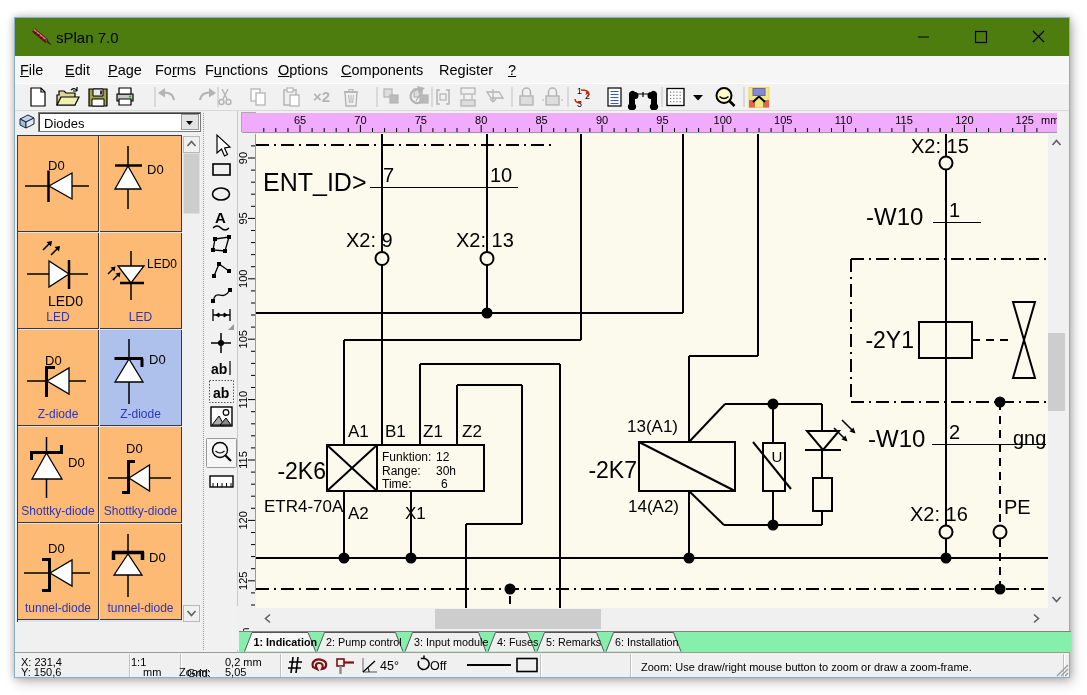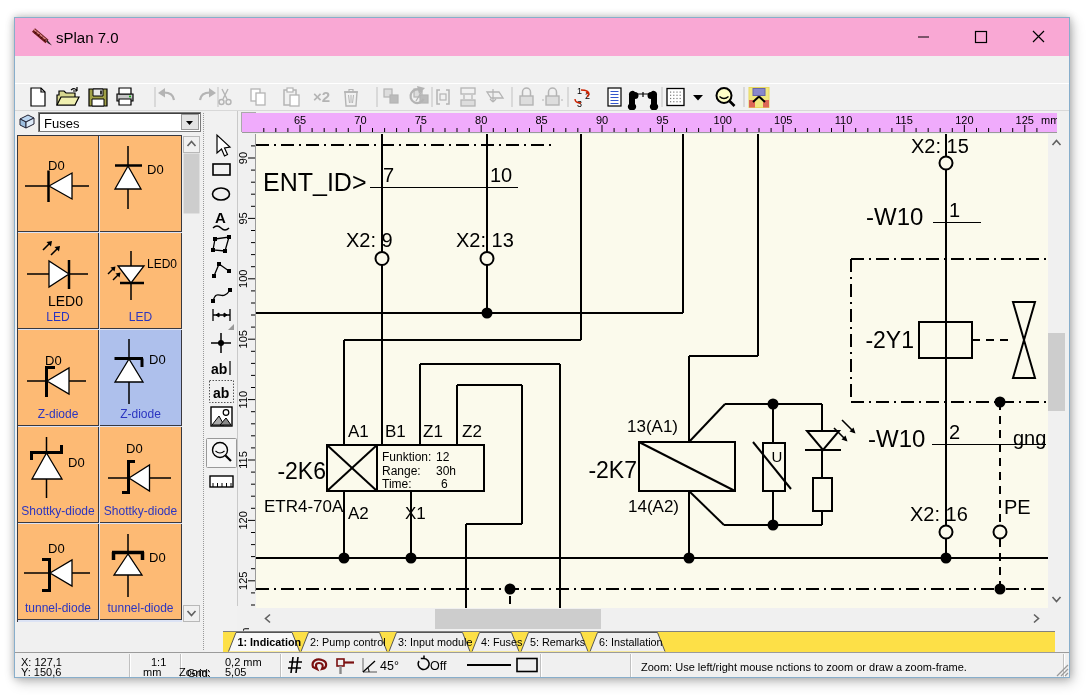--- a/index.html
+++ b/index.html
@@ -2,21 +2,21 @@
 <html><head>
 <meta charset="utf-8">
 <style>
 * { margin:0; padding:0; box-sizing:border-box; }
 html,body { width:1087px; height:695px; background:#ffffff; overflow:hidden;
   font-family:"Liberation Sans", sans-serif; }
 #win { position:absolute; left:14px; top:17px; width:1056px; height:661px;
   background:#f0f0f0; border:1px solid #88aecb;
   box-shadow: 0 0 8px rgba(0,0,0,0.28), 3px 5px 12px rgba(0,0,0,0.18); }
 
-#titlebar { position:absolute; left:0; top:0; width:100%; height:38px; background:#f9a8d4;padding-left:30px; }
+#titlebar { position:absolute; left:0; top:0; width:100%; height:38px; background:#4d7c0f;padding-left:30px; }
 #title { position:absolute; left:41px; top:11px; font-size:15px; color:#000; }
 .capbtn { position:absolute; top:0; width:45px; height:38px; }
 
 #menubar { position:absolute; left:0; top:38px; width:100%; height:27px; background:#f6f6f6; }
 .mi { position:absolute; top:6px; font-size:14.5px; color:#000; }
 .mi u { text-decoration:underline; }
 
 #toolbar { position:absolute; left:0; top:65px; width:100%; height:28px; background:#f1f1f1;
   border-top:1px solid #ffffff; border-bottom:1px solid #d8d8d8; }
 
@@ -35,21 +35,21 @@
 
 #vtb { position:absolute; left:190px; top:93px; width:33px; height:541px; background:#f1f1f1;
   border-right:1px solid #c9c9c9; }
 
 #rulcorner { position:absolute; left:226px; top:94px; width:15px; height:20px; background:#f0f0f0; border:1px solid #aaa;}
 #hruler { position:absolute; left:227px; top:95px; width:815px; height:20px; background:#f0abfc; }
 #vruler { position:absolute; left:224px; top:116px; width:17px; height:474px; background:#f0f0f0; }
 #canvas { position:absolute; left:241px; top:116px; width:792px; height:474px; background:#fbfaec; }
 #vscroll { position:absolute; left:1033px; top:116px; width:17px; height:474px; background:#f0f0f0; }
 #hscroll { position:absolute; left:244px; top:591px; width:789px; height:20px; background:#f0f0f0; }
-#tabs { position:absolute; left:208px; top:613px; width:832px; height:21px; background:#fde047; }
+#tabs { position:absolute; left:224px; top:613px; width:832px; height:21px; background:#86efac; }
 
 #statusbar { position:absolute; left:0; top:634px; width:100%; height:25px; background:#f0f0f0;
   border-top:1px solid #9b9b9b; font-size:11px; }
 .sfield { position:absolute; top:1px; height:23px; border-right:1px solid #c0c0c0; box-shadow: 1px 0 0 #ffffff; }
 .abs { position:absolute; }
 </style>
 </head>
 <body>
 <div id="win">
   <div id="titlebar">
@@ -62,20 +62,31 @@
     <div id="title">sPlan 7.0</div>
     <svg class="capbtn" style="right:123px" width="45" height="38">
         <line x1="17" y1="19" x2="28" y2="19" stroke="#000" stroke-width="1"></line>
       </svg>
     <svg class="capbtn" style="right:66px" width="45" height="38">
         <rect x="17.5" y="13.5" width="11" height="11" fill="none" stroke="#000" stroke-width="1.2"></rect>
       </svg>
     <svg class="capbtn" style="right:8px" width="45" height="38">
         <path d="M17,13 L28,24 M28,13 L17,24" stroke="#000" stroke-width="1.2"></path>
       </svg>
+  </div>
+  <div id="menubar">
+    <span class="mi" style="left:5px"><u>F</u>ile</span>
+    <span class="mi" style="left:50px"><u>E</u>dit</span>
+    <span class="mi" style="left:93px"><u>P</u>age</span>
+    <span class="mi" style="left:140px">Fo<u>r</u>ms</span>
+    <span class="mi" style="left:190px">F<u>u</u>nctions</span>
+    <span class="mi" style="left:263px"><u>O</u>ptions</span>
+    <span class="mi" style="left:326px"><u>C</u>omponents</span>
+    <span class="mi" style="left:424px">Re<u>g</u>ister</span>
+    <span class="mi" style="left:493px"><u>?</u></span>
   </div>
   <div id="toolbar">
     <svg class="abs" style="left:0;top:0" width="790" height="26" viewBox="0 0 790 26" id="tbicons">
 <path d="M16,4 L26,4 L30,8 L30,22 L16,22 Z" fill="#fff" stroke="#000" stroke-width="1.2"></path>
 <path d="M26,4 L26,8 L30,8" stroke="#000" stroke-width="1.2" fill="none"></path>
 <path d="M42,11 L42,21 L60,21 L60,9 L51,9 L49,7 L44,7 L44,11 Z" fill="#d8d890" stroke="#000" stroke-width="1.2"></path>
 <path d="M42,21 L46,13 L64,13 L60,21 Z" fill="#f0f0b0" stroke="#000" stroke-width="1.2"></path>
 <path d="M56,6 Q60,3 62,7 M62,7 L62,3 M62,7 L58,7" stroke="#000" stroke-width="1.2" fill="none"></path>
 <path d="M74,5 L92,5 L92,22 L74,22 Z" fill="#a0a048" stroke="#000" stroke-width="1.2"></path>
 <path d="M78,5 L88,5 L88,12 L78,12 Z" fill="#e8e8e8" stroke="#000" stroke-width="1"></path>
@@ -172,21 +183,21 @@
 </svg>
   </div>
 
   <div id="panelhead"></div>
   <svg class="abs" style="left:2px;top:95px" width="20" height="19" viewBox="0 0 20 19">
     <path d="M3,6 L11,2 L17,5 L9,9 Z" fill="#bcd6f0" stroke="#223" stroke-width="1"></path>
     <path d="M3,6 L9,9 L9,15 L3,12 Z" fill="#9dbede" stroke="#223" stroke-width="1"></path>
     <path d="M9,9 L17,5 L17,11 L9,15 Z" fill="#ddeaf8" stroke="#223" stroke-width="1"></path>
   </svg>
   <div id="combo">
-      <span>Fuses</span>
+      <span>Diodes</span>
     <div id="combobtn"><svg width="16" height="14">
           <path d="M4,6 L11,6 L7.5,10 Z" fill="#000"></path>
         </svg></div>
   </div>
   <div id="cells">
     <div class="cell" style="left:0;top:0"></div>
     <div class="cell" style="left:82px;top:0;width:82px"></div>
     <div class="cell" style="left:0;top:97px">
         <div class="clabel">LED</div>
       </div>
@@ -616,29 +627,29 @@
 <text x="376" y="15" font-size="10.8" font-weight="normal" fill="#000">6: Installation</text>
 </svg></div>
 
   <div id="statusbar">
     <div class="sfield" style="left:0;width:115px"></div>
     <div class="sfield" style="left:117px;width:49px"></div>
     <div class="sfield" style="left:169px;width:97px"></div>
     <div class="sfield" style="left:269px;width:257px"></div>
     <div class="sfield" style="left:529px;width:87px"></div>
     <div class="sfield" style="left:619px;width:430px"></div>
-    <span class="abs" style="left:6px;top:3px">X: 127,1</span>
+    <span class="abs" style="left:6px;top:3px">X: 231,4</span>
     <span class="abs" style="left:6px;top:13px">Y: 150,6</span>
-    <span class="abs" style="left:136px;top:3px">1:1</span>
+    <span class="abs" style="left:116px;top:3px">1:1</span>
     <span class="abs" style="left:128px;top:13px">mm</span>
     <span class="abs" style="left:172px;top:14px">Grid:</span>
       <span class="abs" style="left:210px;top:3px">0,2 mm</span>
     <span class="abs" style="left:164px;top:13px">Zoom:</span>
       <span class="abs" style="left:210px;top:13px">5,05</span>
-    <span class="abs" style="left:626px;top:8px">Zoom: Use left/right mouse nctions to zoom or draw a zoom-frame.</span>
+    <span class="abs" style="left:626px;top:8px">Zoom: Use draw/right mouse button to zoom or draw a zoom-frame.</span>
     <svg class="abs" style="left:267px;top:0" width="260" height="24" viewBox="0 0 260 24" id="stsvg">
 <path d="M11,4 L9,20 M16,4 L14,20 M7,9 L20,9 M6,15 L19,15" stroke="#000" stroke-width="1.6" fill="none"></path>
 <path d="M31,14 C29,8 35,5 40,7 C46,9 45,15 40,16 C42,12 40,10 37,10 C34,10 33,12 35,16 Z" stroke="#7a1010" stroke-width="2.2" fill="none"></path>
 <rect x="55" y="6" width="7" height="7" fill="none" stroke="#7a1010" stroke-width="1.6"></rect>
 <line x1="62" y1="9.5" x2="72" y2="9.5" stroke="#7a1010" stroke-width="2.2"></line>
 <line x1="58.5" y1="13" x2="58.5" y2="21" stroke="#888" stroke-width="2.4"></line>
 <path d="M81,19 L81,5 M81,19 L95,19" stroke="#888" stroke-width="1.3" fill="none"></path>
 <path d="M81,19 L93,8" stroke="#000" stroke-width="1.3" fill="none"></path>
 <path d="M87,19 A7,7 0 0 0 86,15" stroke="#000" stroke-width="1" fill="none"></path>
 <text x="98" y="17" font-size="12.5" fill="#000">45°</text>

